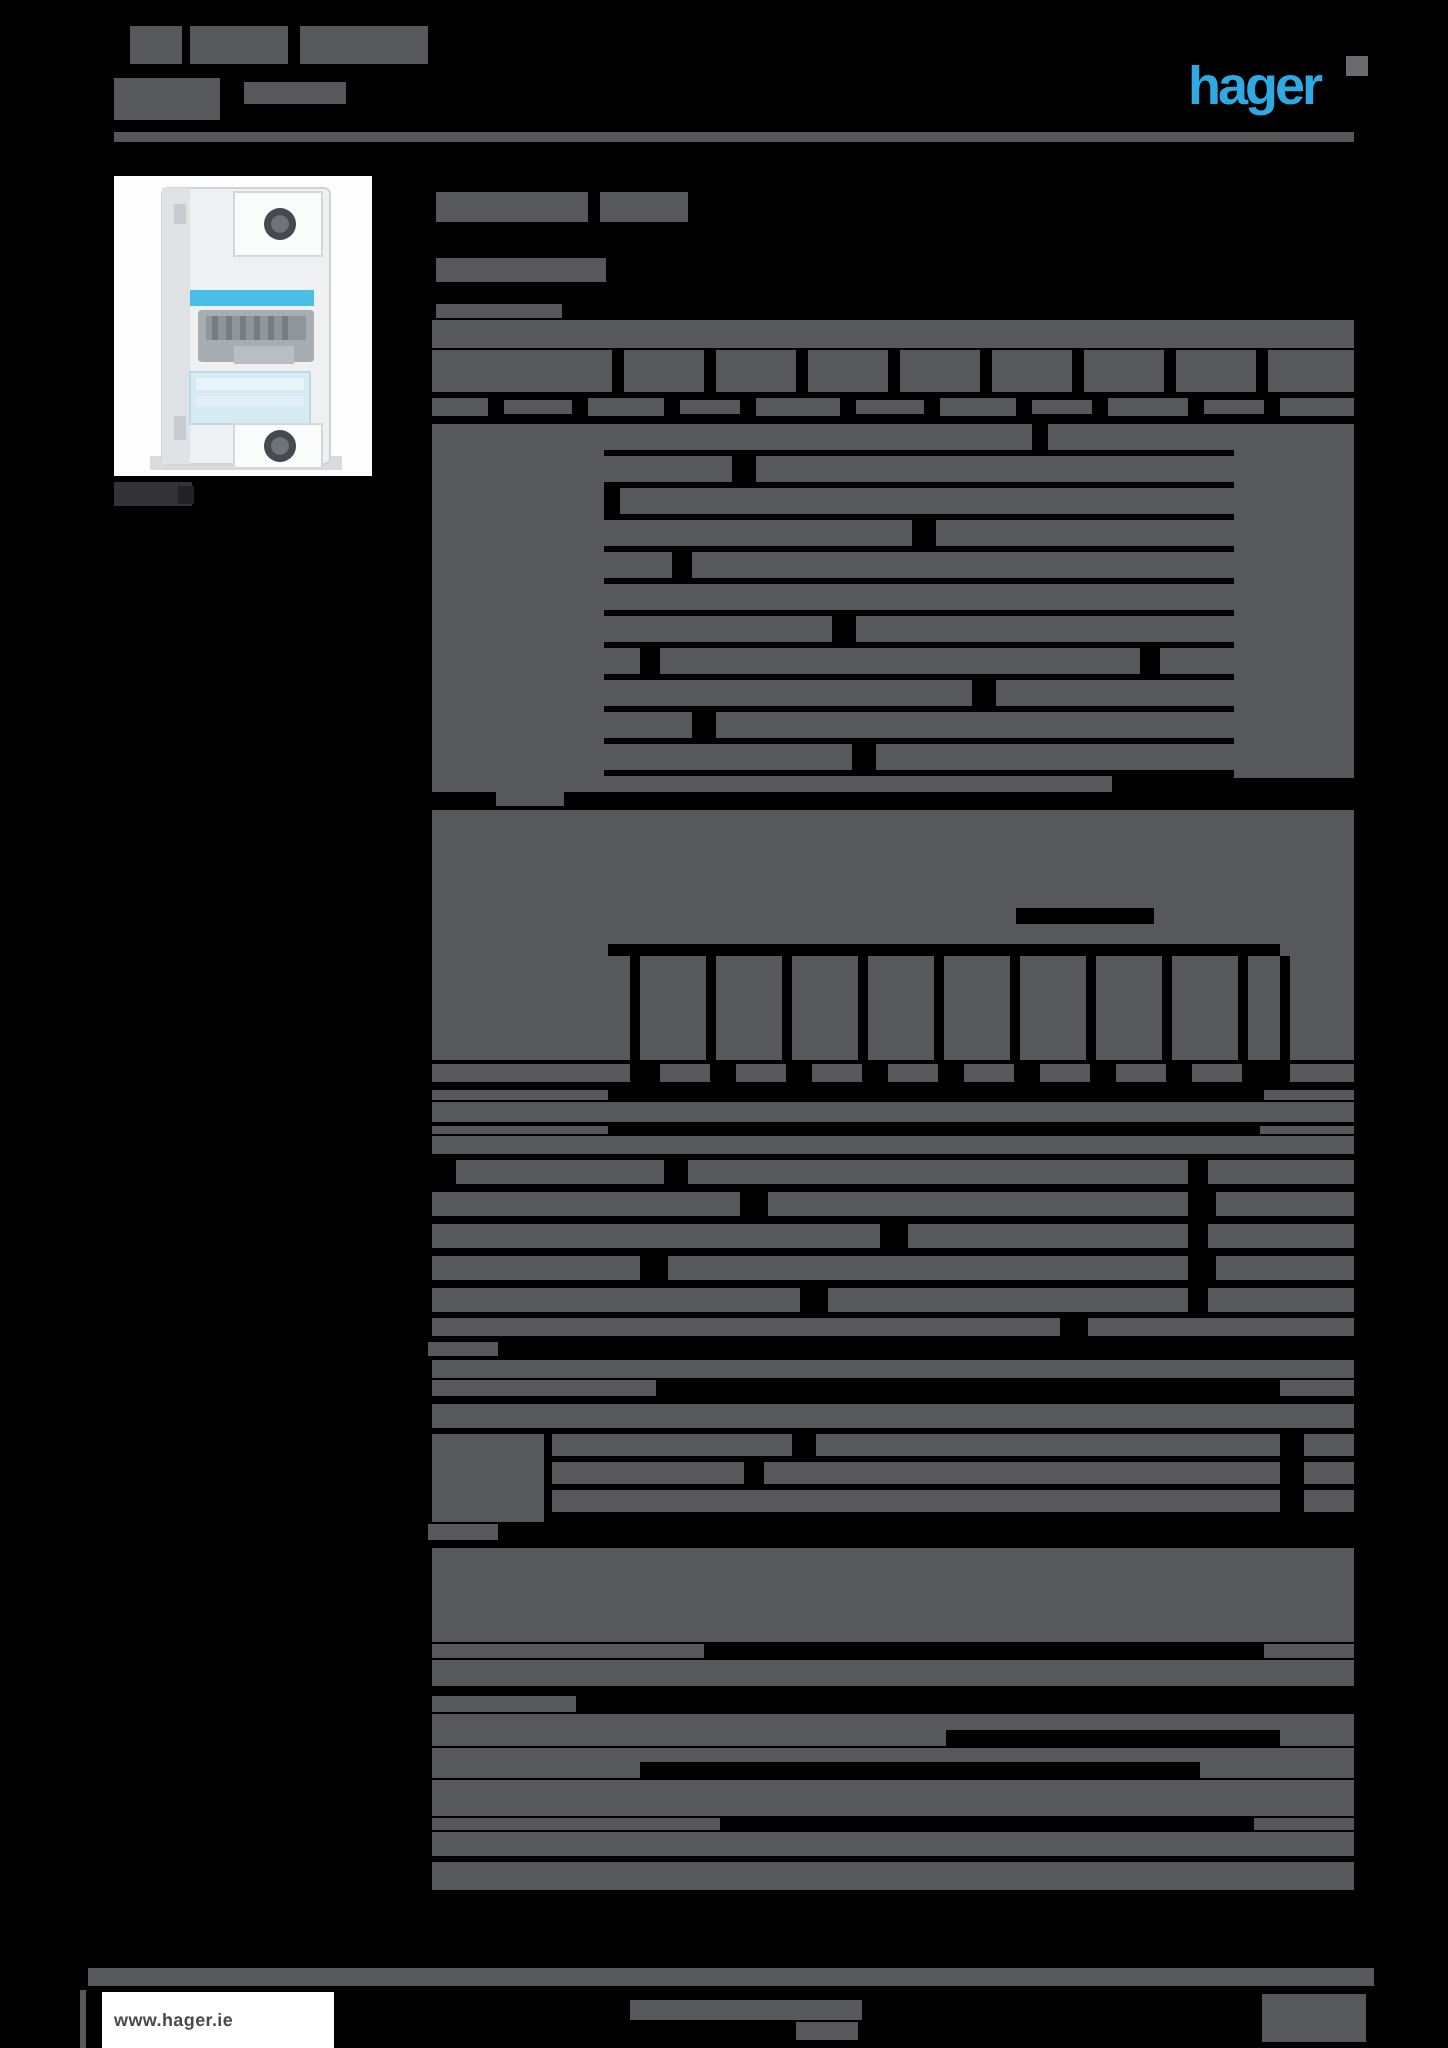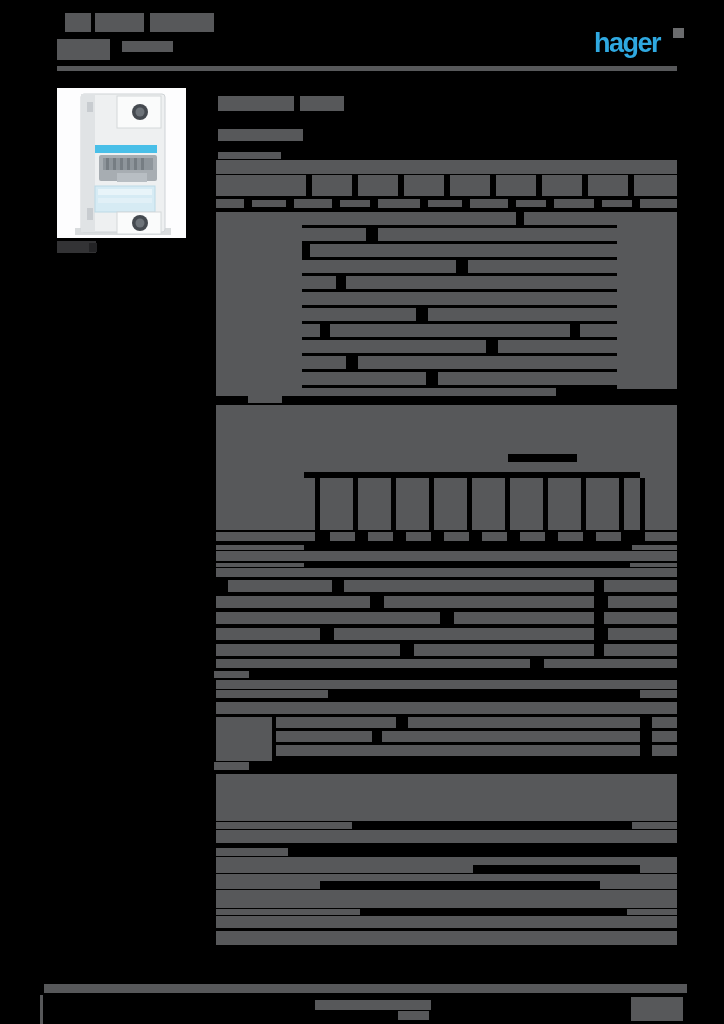--- a/index.html
+++ b/index.html
@@ -66,20 +66,23 @@
       <rect x="38" y="98" width="60" height="26" fill="#d6ebf4" stroke="#bcd9e6" stroke-width="1"></rect>
       <rect x="41" y="101" width="54" height="6" fill="#e8f4f9"></rect>
       <rect x="41" y="110" width="54" height="5" fill="#e1f0f7"></rect>
 
       <rect x="60" y="124" width="44" height="22" fill="#fafbfb" stroke="#d4d8da" stroke-width="1"></rect>
       <circle cx="83" cy="135" r="8" fill="#454a50"></circle>
       <circle cx="83" cy="135" r="4.5" fill="#6d7379"></circle>
     </svg>
   </div>
 
+  <div class="footer-sitebox">
+    <span>www.hager.ie</span>
+  </div>
 
   <div id="redaction-layer">
       <div class="rb" style="left: 65px; top: 13px; width: 26px; height: 19px;"></div>
       <div class="rb" style="left: 95px; top: 13px; width: 49px; height: 19px;"></div>
       <div class="rb" style="left: 150px; top: 13px; width: 64px; height: 19px;"></div>
       <div class="rb" style="left: 57px; top: 39px; width: 53px; height: 21px;"></div>
       <div class="rb" style="left: 122px; top: 41px; width: 51px; height: 11px;"></div>
       <div class="rb" style="left: 57px; top: 66px; width: 620px; height: 5px;"></div>
       <div class="rb" style="left: 673px; top: 28px; width: 11px; height: 10px; background: rgb(106, 107, 109);"></div>
       <div class="rb" style="left: 57px; top: 241px; width: 39px; height: 12px; background: rgb(51, 51, 53);"></div>

